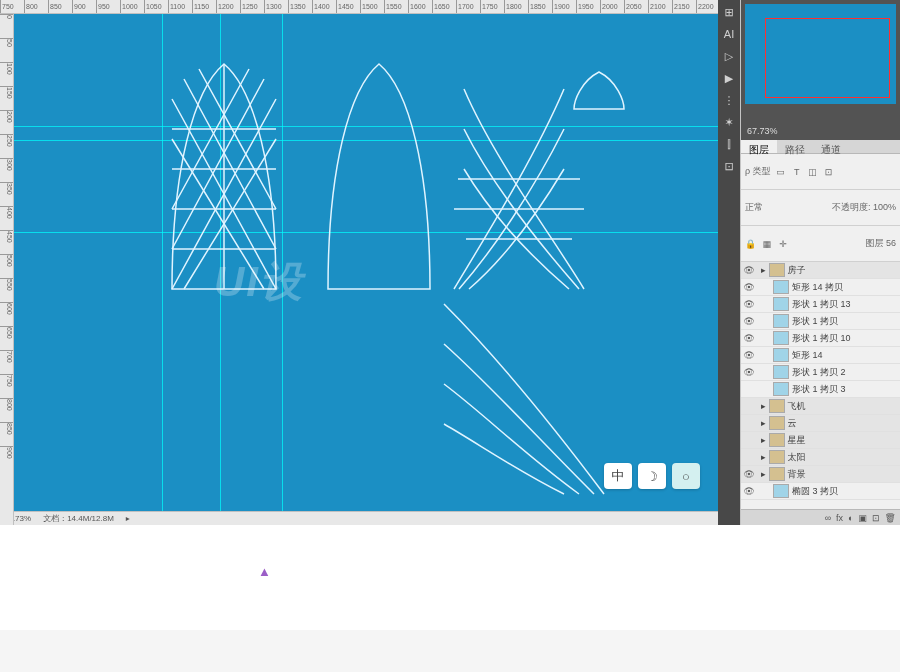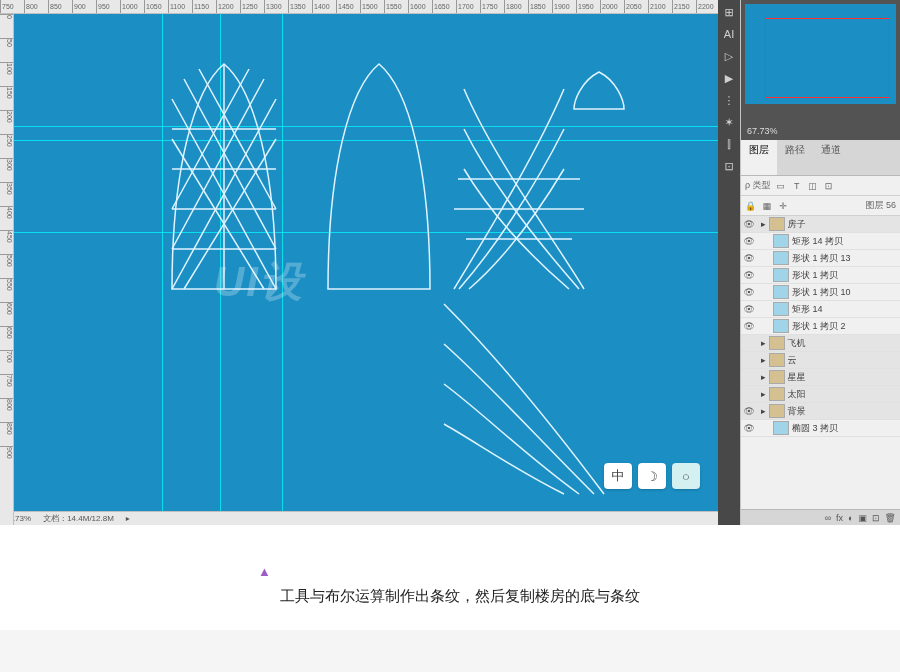--- a/index.html
+++ b/index.html
@@ -20,24 +20,24 @@
 .fbtn { width: 28px; height: 26px; background: #fff; border-radius: 4px; box-shadow: 0 1px 3px rgba(0,0,0,.2); display: flex; align-items: center; justify-content: center; font-size: 13px; color: #444; cursor: pointer; }
 .fbtn.on { background: #d4f0f0; }
 
 .panels { width: 160px; background: #f0f0f0; border-left: 1px solid #c5c5c5; display: flex; flex-direction: column; font-size: 10px; color: #333; }
 .vtool { width: 22px; background: #484848; display: flex; flex-direction: column; align-items: center; padding-top: 4px; gap: 6px; }
 .vtool-i { width: 16px; height: 16px; color: #d0d0d0; display: flex; align-items: center; justify-content: center; font-size: 11px; cursor: pointer; }
 .navigator { height: 140px; background: #535353; padding: 4px; position: relative; }
 .nav-thumb { width: 100%; height: 100px; background: #1b8fc4; position: relative; }
 .nav-frame { position: absolute; border: 1px solid #ff3030; top: 14px; left: 20px; right: 6px; bottom: 6px; }
 .nav-zoom { position: absolute; bottom: 4px; left: 6px; color: #ddd; font-size: 9px; }
-.panel-tabs { display: flex; background: #d6d6d6; height: 36px; border-bottom: 1px solid #b8b8b8; }
+.panel-tabs { display: flex; background: #d6d6d6; height: 14px; border-bottom: 1px solid #b8b8b8; }
 .ptab { padding: 3px 8px; font-size: 10px; color: #555; cursor: pointer; }
 .ptab.active { background: #f0f0f0; color: #000; }
-.toolbar-row { display: flex; align-items: center; height: 20px; padding: 0 4px; gap: 4px; border-bottom: 1px solid #d0d0d0; font-size: 9px; color: #666; }
+.toolbar-row { display: flex; align-items: center; height: 36px; padding: 0 4px; gap: 4px; border-bottom: 1px solid #d0d0d0; font-size: 9px; color: #666; }
 .mini-icon { width: 12px; height: 12px; display: inline-flex; align-items: center; justify-content: center; font-size: 9px; }
 .layers { flex: 1; overflow: hidden; background: #f0f0f0; }
 .layer-row { display: flex; align-items: center; height: 17px; padding: 0 2px; border-bottom: 1px solid #e0e0e0; gap: 3px; font-size: 9px; color: #444; }
 .layer-row.grp { background: #e4e4e4; }
 .eye { width: 12px; text-align: center; color: #555; cursor: pointer; font-size: 9px; }
 .lthumb { width: 16px; height: 14px; background: #a0d4e8; border: 1px solid #aaa; flex-shrink: 0; }
 .lthumb.folder { background: #d4c090; }
 .panel-foot { height: 16px; background: #d6d6d6; border-top: 1px solid #b8b8b8; display: flex; align-items: center; justify-content: flex-end; padding: 0 4px; gap: 5px; font-size: 9px; color: #555; }
 
 .caption { padding: 32px 140px 20px 280px; background: #fff; }
@@ -184,20 +184,24 @@
     </div>
 
     <div class="toolbar-row">
       <span>ρ 类型</span>
       <span class="mini-icon">▭</span>
       <span class="mini-icon">T</span>
       <span class="mini-icon">◫</span>
       <span class="mini-icon">⊡</span>
     </div>
     <div class="toolbar-row">
+      <span>正常</span>
+      <span style="margin-left:auto">不透明度: 100%</span>
+    </div>
+    <div class="toolbar-row">
       <span class="mini-icon">🔒</span>
       <span class="mini-icon">▦</span>
       <span class="mini-icon">✛</span>
       <span style="margin-left:auto">图层 56</span>
     </div>
 
     <div class="layers" id="layers">
         <div class="layer-row grp">
           <span class="eye">👁</span>
           <span style="width: 0px;"></span>
@@ -233,20 +237,26 @@
           <span class="eye">👁</span>
           <span style="width: 12px;"></span>
           <span class="lthumb"></span>
           <span>矩形 14</span>
         </div>
         <div class="layer-row">
           <span class="eye">👁</span>
           <span style="width: 12px;"></span>
           <span class="lthumb"></span>
           <span>形状 1 拷贝 2</span>
+        </div>
+        <div class="layer-row">
+          <span class="eye"></span>
+          <span style="width: 12px;"></span>
+          <span class="lthumb"></span>
+          <span>形状 1 拷贝 3</span>
         </div>
         <div class="layer-row grp">
           <span class="eye"></span>
           <span style="width: 0px;"></span>
           <span>▸</span>
           <span class="lthumb folder"></span>
           <span>飞机</span>
         </div>
         <div class="layer-row grp">
           <span class="eye"></span>
@@ -292,15 +302,15 @@
         <span>⊡</span>
         <span>🗑</span>
       </div>
   </div>
 </div>
 
 <div class="caption">
   <div class="caption-body">
     <span class="tri-marker">▲</span>
     <br>
-    <span>工具与布尔运算制作出条纹，然后复制楼房的底与条纹</span><br>
+    <br>
   </div>
 </div>
 
 </body></html>

